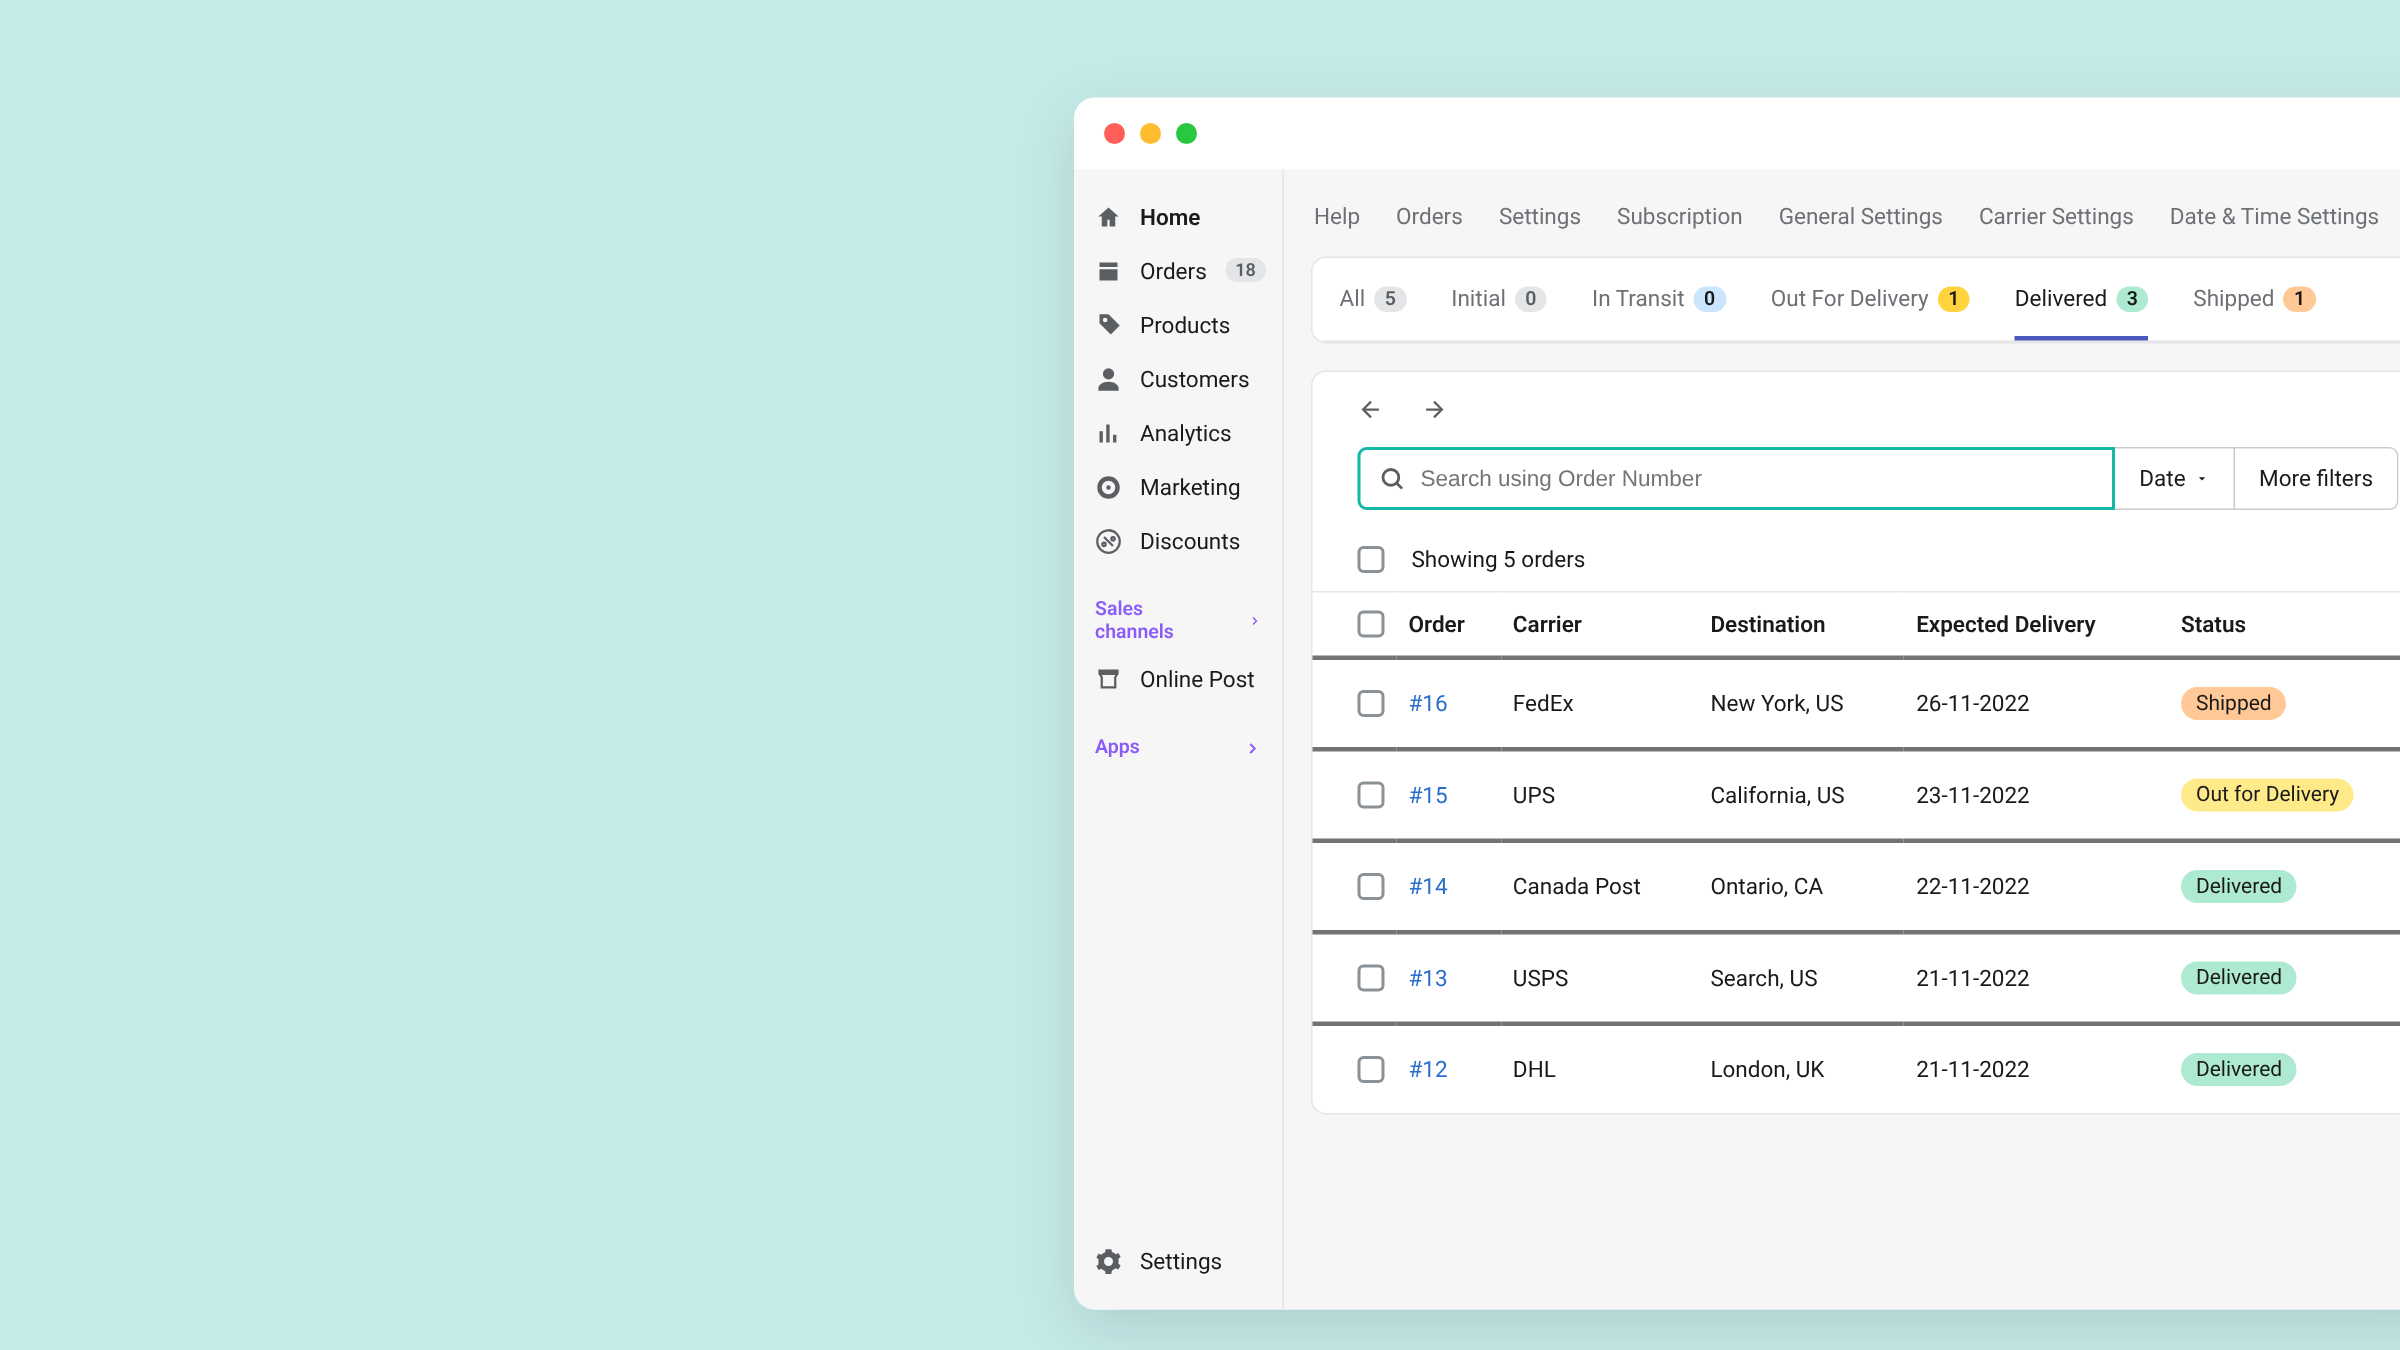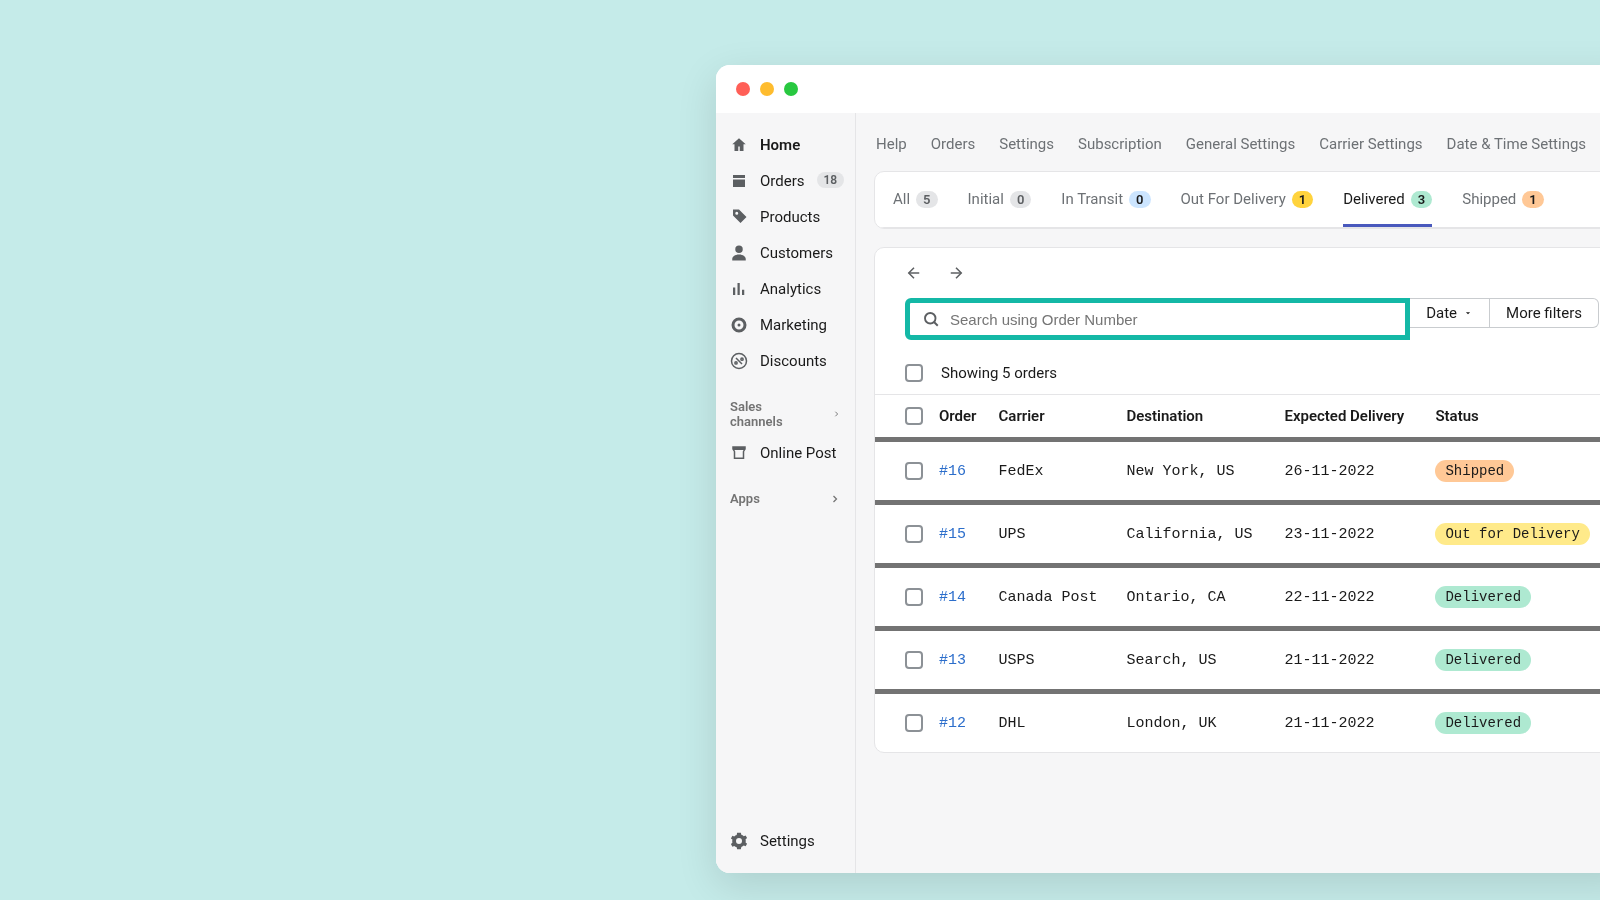--- a/index.html
+++ b/index.html
@@ -88,21 +88,21 @@
   color: #5c5f62;
   font-size: 12px;
   font-weight: 600;
   padding: 1px 7px;
   border-radius: 10px;
   margin-left: auto;
 }
 .sidebar-heading {
   font-size: 13px;
   font-weight: 600;
-  color: #737373;
+  color: #8b5cf6;
   padding: 6px 14px;
   display: flex;
   align-items: center;
   gap: 36px;
 }
 .sidebar-heading .chev { margin-left: auto; width: 12px; height: 12px; }
 .sidebar-spacer { flex: 1; }
 .sidebar-gap { height: 14px; }
 .content {
   flex: 1;
@@ -166,37 +166,37 @@
 }
 .nav-arrow { width: 18px; height: 18px; color: #5c5f62; cursor: pointer; }
 .filter-row {
   display: flex;
   gap: 0;
 }
 .search-box {
   flex: 1;
   display: flex;
   align-items: center;
-  border: 5px solid #14b8a6;
+  border: 2px solid #14b8a6;
   border-radius: 6px 0 0 6px;
   padding: 0 12px;
   height: 42px;
 }
 .search-box input {
   border: none;
   outline: none;
   flex: 1;
   font-size: 15px;
   background: transparent;
 }
 .search-icon { width: 18px; height: 18px; color: #5c5f62; margin-right: 10px; }
 .filter-btn {
   border: 1px solid #c9cccf;
   border-left: none;
-  height: 30px;
+  height: 42px;
   padding: 0 16px;
   display: flex;
   align-items: center;
   gap: 6px;
   font-size: 15px;
   color: #1a1a1a;
   cursor: pointer;
   background: #fff;
   white-space: nowrap;
 }
@@ -227,23 +227,22 @@
   font-size: 15px;
   color: #1a1a1a;
   font-weight: 600;
   border-top: 1px solid #e5e5e7;
   white-space: nowrap;
 }
 td {
   padding: 18px 8px;
   font-size: 15px;
   color: #1a1a1a;
-  border-top: 5px solid #737373;
+  border-top: 3px solid #737373;
   white-space: nowrap;
-  font-family: Liberation Mono, monospace;
 }
 th:first-child, td:first-child { padding-left: 30px; width: 50px; }
 .order-link { color: #2c6ecb; font-weight: 400; cursor: pointer; }
 .status-pill {
   display: inline-block;
   padding: 3px 10px;
   border-radius: 12px;
   font-size: 14px;
 }
 .pill-shipped { background: #ffc896; color: #1a1a1a; }

